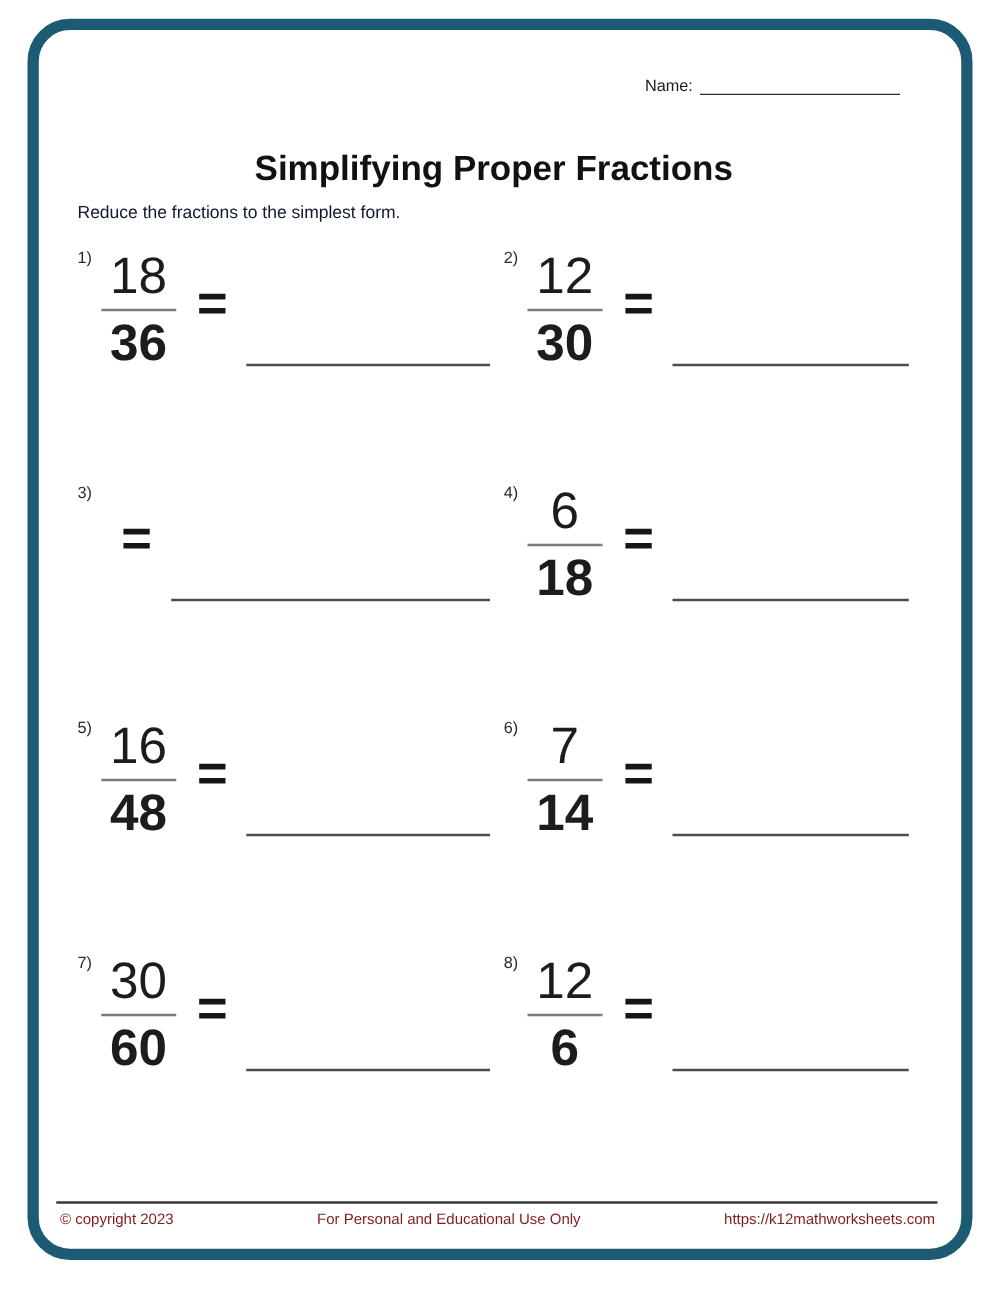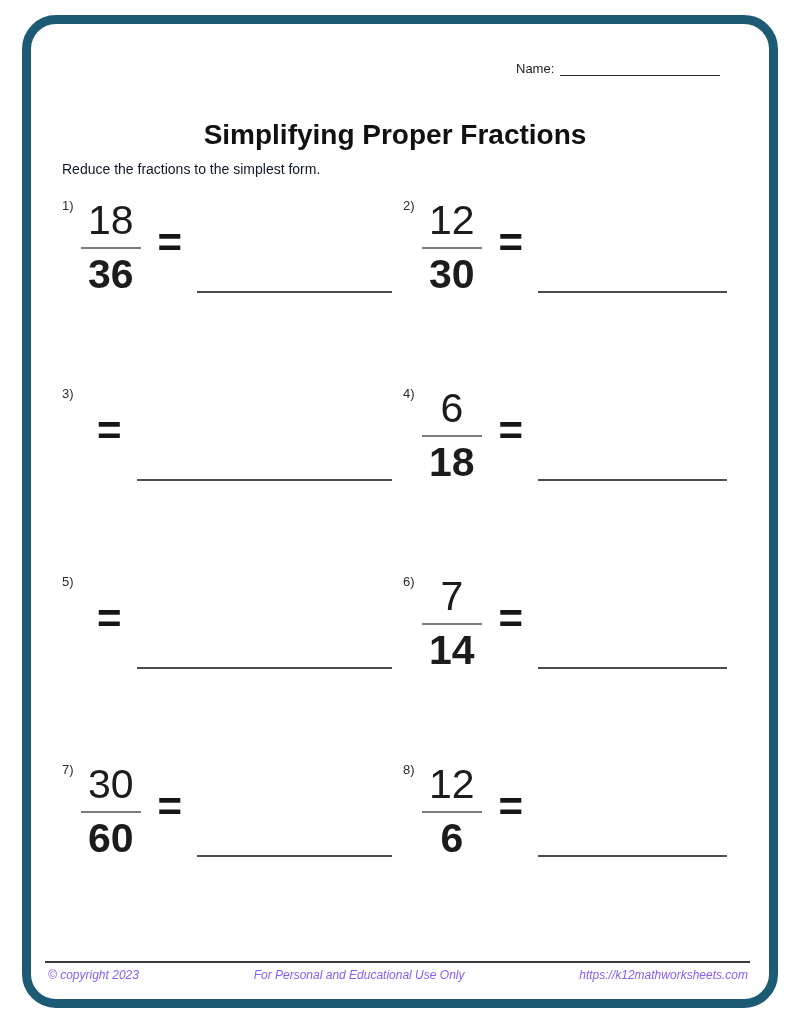--- a/index.html
+++ b/index.html
@@ -120,22 +120,21 @@
   }
   .footer-row {
     position: absolute;
     left: 48px;
     top: 968px;
     width: 700px;
     display: flex;
     justify-content: space-between;
     align-items: flex-start;
     font-size: 12px;
-    color: #8b5cf6;
-    font-style: italic;
+    color: #7f1d1d;
   }
 </style>
 </head>
 <body>
 
 <div class="frame"></div>
 
 <div class="name-row">
   <span>Name:</span>
   <span class="name-line"></span>
@@ -178,20 +177,24 @@
     <div class="fraction">
       <div class="fnum">6</div>
       <div class="fden">18</div>
     </div>
     <span class="equals">=</span>
     <div class="answer-line"></div>
   </div>
 
   <div class="problem">
     <span class="pnum">5)</span>
+    <div class="fraction">
+      <div class="fnum">16</div>
+      <div class="fden">48</div>
+    </div>
     <span class="equals">=</span>
     <div class="answer-line"></div>
   </div>
 
   <div class="problem">
     <span class="pnum">6)</span>
     <div class="fraction">
       <div class="fnum">7</div>
       <div class="fden">14</div>
     </div>

